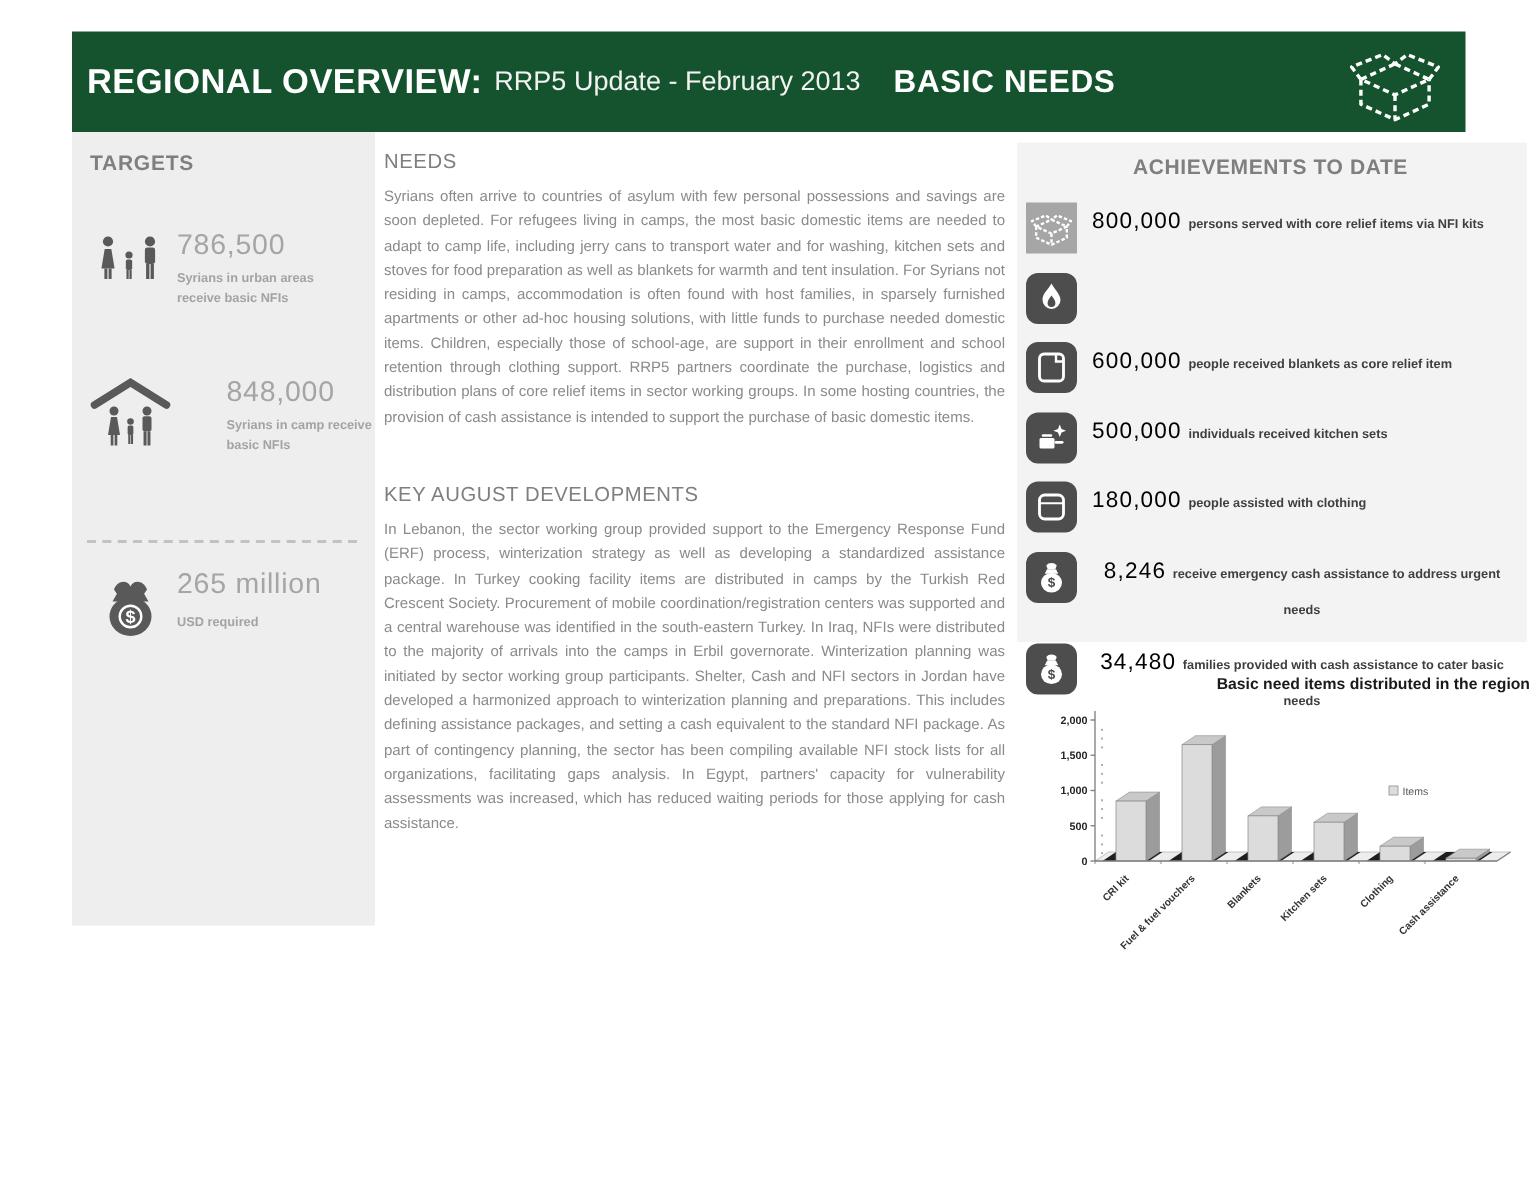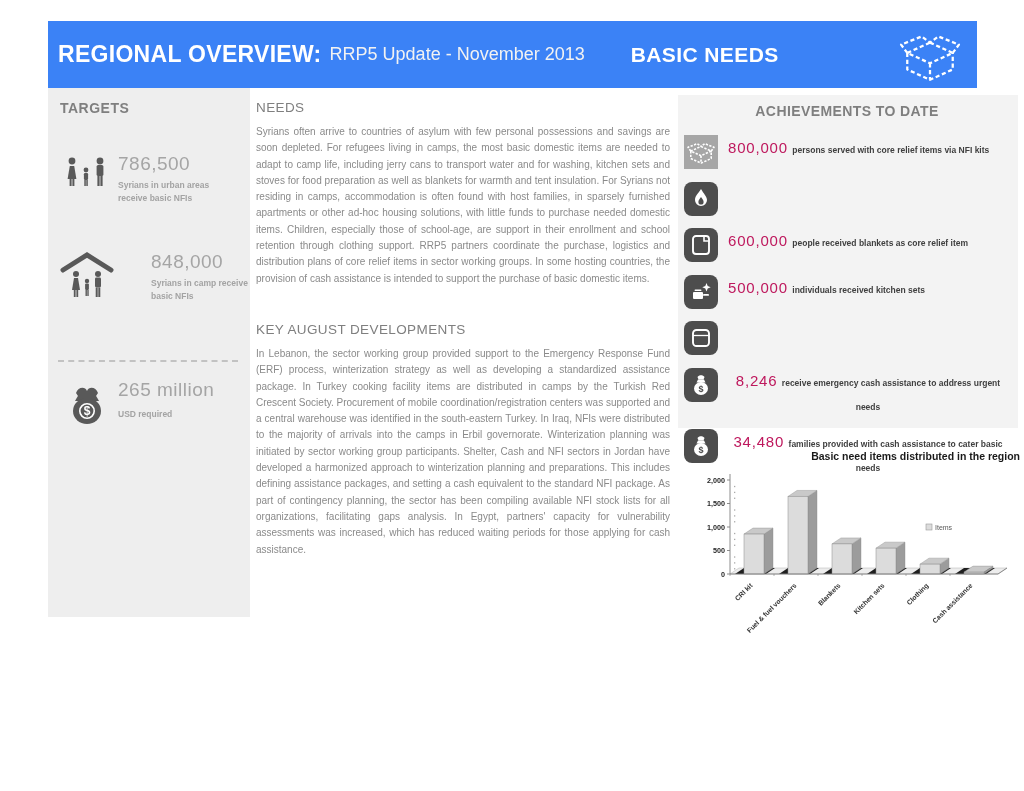--- a/index.html
+++ b/index.html
@@ -3,24 +3,24 @@
 <meta charset="utf-8">
 <style>
   * { margin:0; padding:0; box-sizing:border-box; }
   html,body { background:#ffffff; }
   body { width:1024px; height:791px; font-family:"Liberation Sans", sans-serif; position:relative; overflow:hidden; }
 
   .page { position:absolute; inset:0; background:#fff; }
 
   
   .header { position:absolute; left:48px; top:21px; width:929px; height:67px;
-            background:#3b82f6; display:flex; align-items:center; padding-left:10px; }
+            background:#14532d; display:flex; align-items:center; padding-left:10px; }
   .hdr-title { color:#fff; font-weight:bold; font-size:23px; letter-spacing:.3px; }
   .hdr-sub   { color:#f2f2f2; font-size:18px; margin-left:8px; }
-  .hdr-section { color:#fff; font-weight:bold; font-size:21px; margin-left:46px; letter-spacing:.4px; }
+  .hdr-section { color:#fff; font-weight:bold; font-size:21px; margin-left:22px; letter-spacing:.4px; }
   .hdr-icon { position:absolute; right:16px; top:5px; }
 
   
   .sidebar { position:absolute; left:48px; top:88px; width:202px; height:529px; background:#eeeeee; }
   .side-heading { position:absolute; left:12px; top:12px; font-size:14px; font-weight:bold;
                   color:#7f7f7f; letter-spacing:.5px; }
   .target-item { position:absolute; left:8px; display:flex; align-items:flex-start; }
   .t-icon { width:62px; flex-shrink:0; display:flex; justify-content:center; }
   .t-num  { font-size:19px; color:#a5a5a5; letter-spacing:.5px; line-height:1.05; }
   .t-cap  { font-size:8.5px; font-weight:bold; color:#a3a3a3; margin-top:5px; width:110px; line-height:1.5; }
@@ -34,36 +34,36 @@
   
   .ach-panel { position:absolute; left:678px; top:95px; width:340px; height:333px;
                background:#f3f3f3; padding:8px 10px 0 6px;text-align:center; }
   .ach-heading { font-size:14px; font-weight:bold; color:#7f7f7f; letter-spacing:.4px; margin:0 0 16px 2px; }
   .ach-row { display:flex; align-items:flex-start; margin-bottom:12.5px; }
   .ach-icon { width:34px; height:34px; flex-shrink:0; margin-right:10px;
               display:flex; align-items:center; justify-content:center; }
   .ach-icon.square  { background:#a6a6a6; }
   .ach-icon.rounded { background:#4d4d4d; border-radius:8px; }
   .ach-text { line-height:1.5; padding-top:1px; }
-  .ach-value { font-size:15px; color:#be185d; letter-spacing:.8px; }
+  .ach-value { font-size:15px; color:#000000; letter-spacing:.8px; }
   .ach-desc  { font-size:8.5px; font-weight:bold; color:#3f3f3f; }
 
   
   .chart-box { position:absolute; left:686px; top:450px; width:334px; }
   .chart-title { text-align:right; font-size:10.5px; font-weight:bold; color:#1a1a1a; margin-bottom:2px; }
   .icon-svg { display:block; }
 </style>
 </head>
 <body>
 
 <div class="page">
 
   <div class="header">
     <span class="hdr-title"><span>REGIONAL OVERVIEW</span><span>:</span></span>
-    <span class="hdr-sub">RRP5 Update - November 2013</span>
+    <span class="hdr-sub">RRP5 Update - February 2013</span>
     <span class="hdr-section">BASIC NEEDS</span>
     <span class="hdr-icon">
       <svg class="icon-svg" width="62" height="58" viewBox="0 0 60 56">
         <g fill="none" stroke="#ffffff" stroke-width="2.2" stroke-linejoin="round" stroke-dasharray="4 2.6">
           <path d="M30,16 L52,26 L30,36 L8,26 Z"></path>
           <path d="M8,26 L8,42 L30,52 L52,42 L52,26"></path>
           <path d="M30,36 L30,52"></path>
           <path d="M8,26 L2,18 L22,10 L30,16"></path>
           <path d="M52,26 L58,18 L38,10 L30,16"></path>
         </g>
@@ -206,20 +206,22 @@
         <span class="ach-desc">individuals received kitchen sets</span></p>
     </div>
 
     <div class="ach-row">
       <span class="ach-icon rounded">
         <svg class="icon-svg" width="26" height="26" viewBox="0 0 26 26">
           <rect x="5" y="5" width="16" height="16" rx="3.5" fill="none" stroke="#ffffff" stroke-width="1.9"></rect>
           <path d="M5,10.5 L21,10.5" fill="none" stroke="#ffffff" stroke-width="1.3"></path>
         </svg>
       </span>
+      <p class="ach-text"><span class="ach-value">180,000</span>
+        <span class="ach-desc">people assisted with clothing</span></p>
     </div>
 
     <div class="ach-row">
       <span class="ach-icon rounded">
         <svg class="icon-svg" width="26" height="26" viewBox="0 0 26 26">
           <path d="M9.5,5 c1.5,-2.2 5.5,-2.2 7,0 l-1,2.5 l-5,0 z" fill="#ffffff"></path>
           <path d="M10,7.5 L16,7.5 L17.5,10.5 L8.5,10.5 Z" fill="#ffffff"></path>
           <ellipse cx="13" cy="16.5" rx="7" ry="6.5" fill="#ffffff"></ellipse>
           <text x="13" y="19.6" text-anchor="middle" font-size="9" font-weight="bold" fill="#4d4d4d" font-family="Liberation Sans, sans-serif">$</text>
         </svg>

